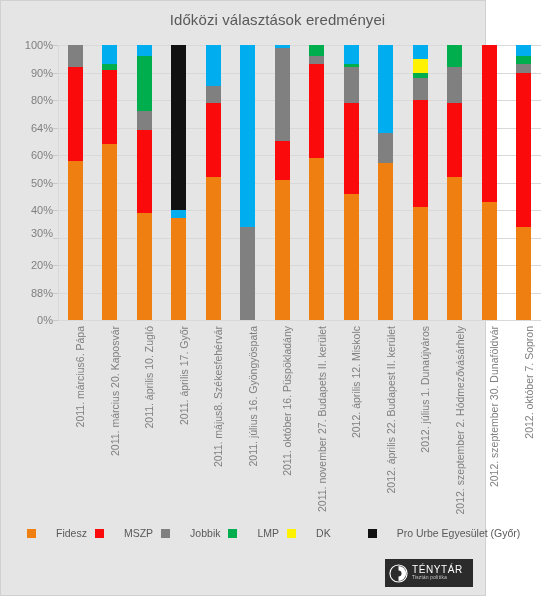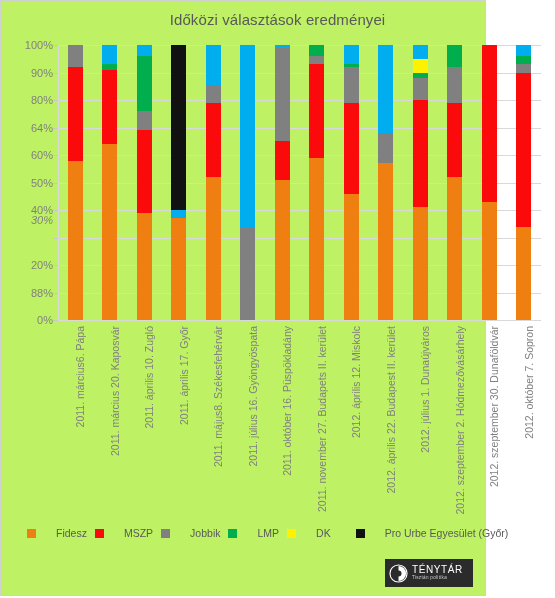--- a/index.html
+++ b/index.html
@@ -13,21 +13,21 @@
     font-family: "Liberation Sans", sans-serif;
     overflow: hidden;
   }
   #frame {
     position: absolute;
     left: 0; top: 0;
     width: 486px;
     height: 596px;
     border: 1px solid #d0d0d0;
     box-sizing: border-box;
-    background: #bef264;
+    background: #e5e5e5;
   }
   #chart-title {
     position: absolute;
     left: 0; top: 10px;
     width: 553px;
     text-align: center;
     font-size: 15px;
     color: #595959;
     letter-spacing: 0.1px;
   }
@@ -192,21 +192,21 @@
 <body>
 
 <div id="frame">
 
   <div id="chart-title">Időközi választások eredményei</div>
 
   <div id="y-axis-labels">
       <div class="y-label" style="top: 275px;">0%</div>
       <div class="y-label" style="top: 247.5px;">88%</div>
       <div class="y-label" style="top: 220px;">20%</div>
-      <div class="y-label" style="top: 175px; font-style: italic;">30%</div>
+      <div class="y-label" style="top: 188px;">30%</div>
       <div class="y-label" style="top: 165px;">40%</div>
       <div class="y-label" style="top: 137.5px;">50%</div>
       <div class="y-label" style="top: 110px;">60%</div>
       <div class="y-label" style="top: 82.5px;">64%</div>
       <div class="y-label" style="top: 55px;">80%</div>
       <div class="y-label" style="top: 27.5px;">90%</div>
       <div class="y-label" style="top: 0px;">100%</div>
     </div>
 
   <div id="plot-area">
@@ -404,21 +404,21 @@
         <span>Jobbik</span>
       </div>
       <div class="legend-item">
         <span class="legend-swatch" style="background: rgb(0, 174, 77);"></span>
         <span>LMP</span>
       </div>
       <div class="legend-item">
         <span class="legend-swatch" style="background: rgb(255, 242, 0);"></span>
         <span>DK</span>
       </div>
-      <div class="legend-item" style="margin-left: 8px; padding-left: 9px;">
+      <div class="legend-item" style="margin-left: 20px; padding-left: 9px;">
         <span class="legend-swatch" style="background: rgb(17, 17, 17);"></span>
         <span>Pro Urbe Egyesület (Győr)</span>
       </div>
     </div>
 
 
   <div id="logo">
     <svg id="logo-mark" viewBox="0 0 20 20">
       <circle cx="10" cy="10" r="9" fill="none" stroke="#ffffff" stroke-width="1.2"></circle>
       <path d="M10 2 A8 8 0 0 1 10 18 Z" fill="#ffffff"></path>

